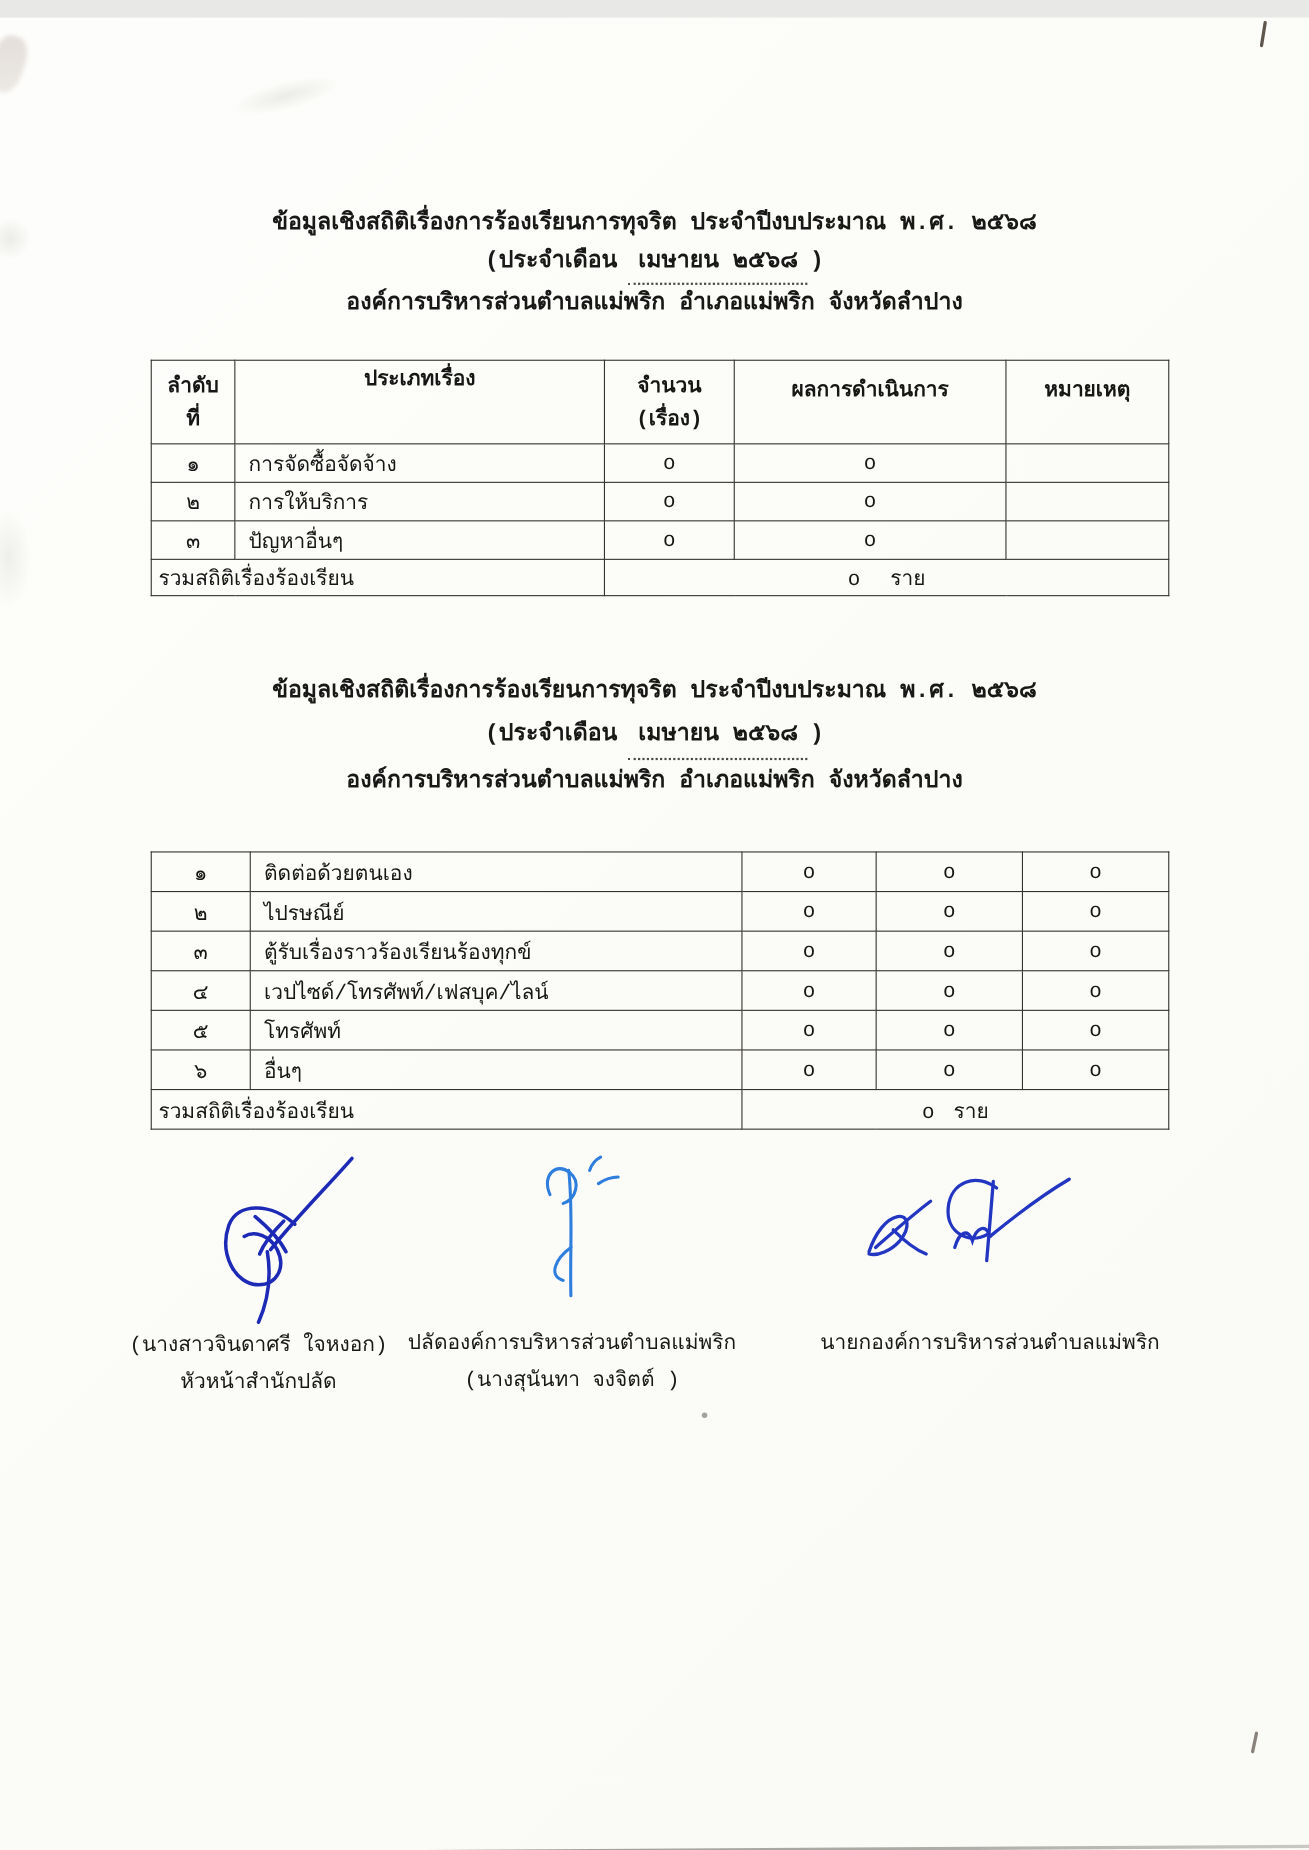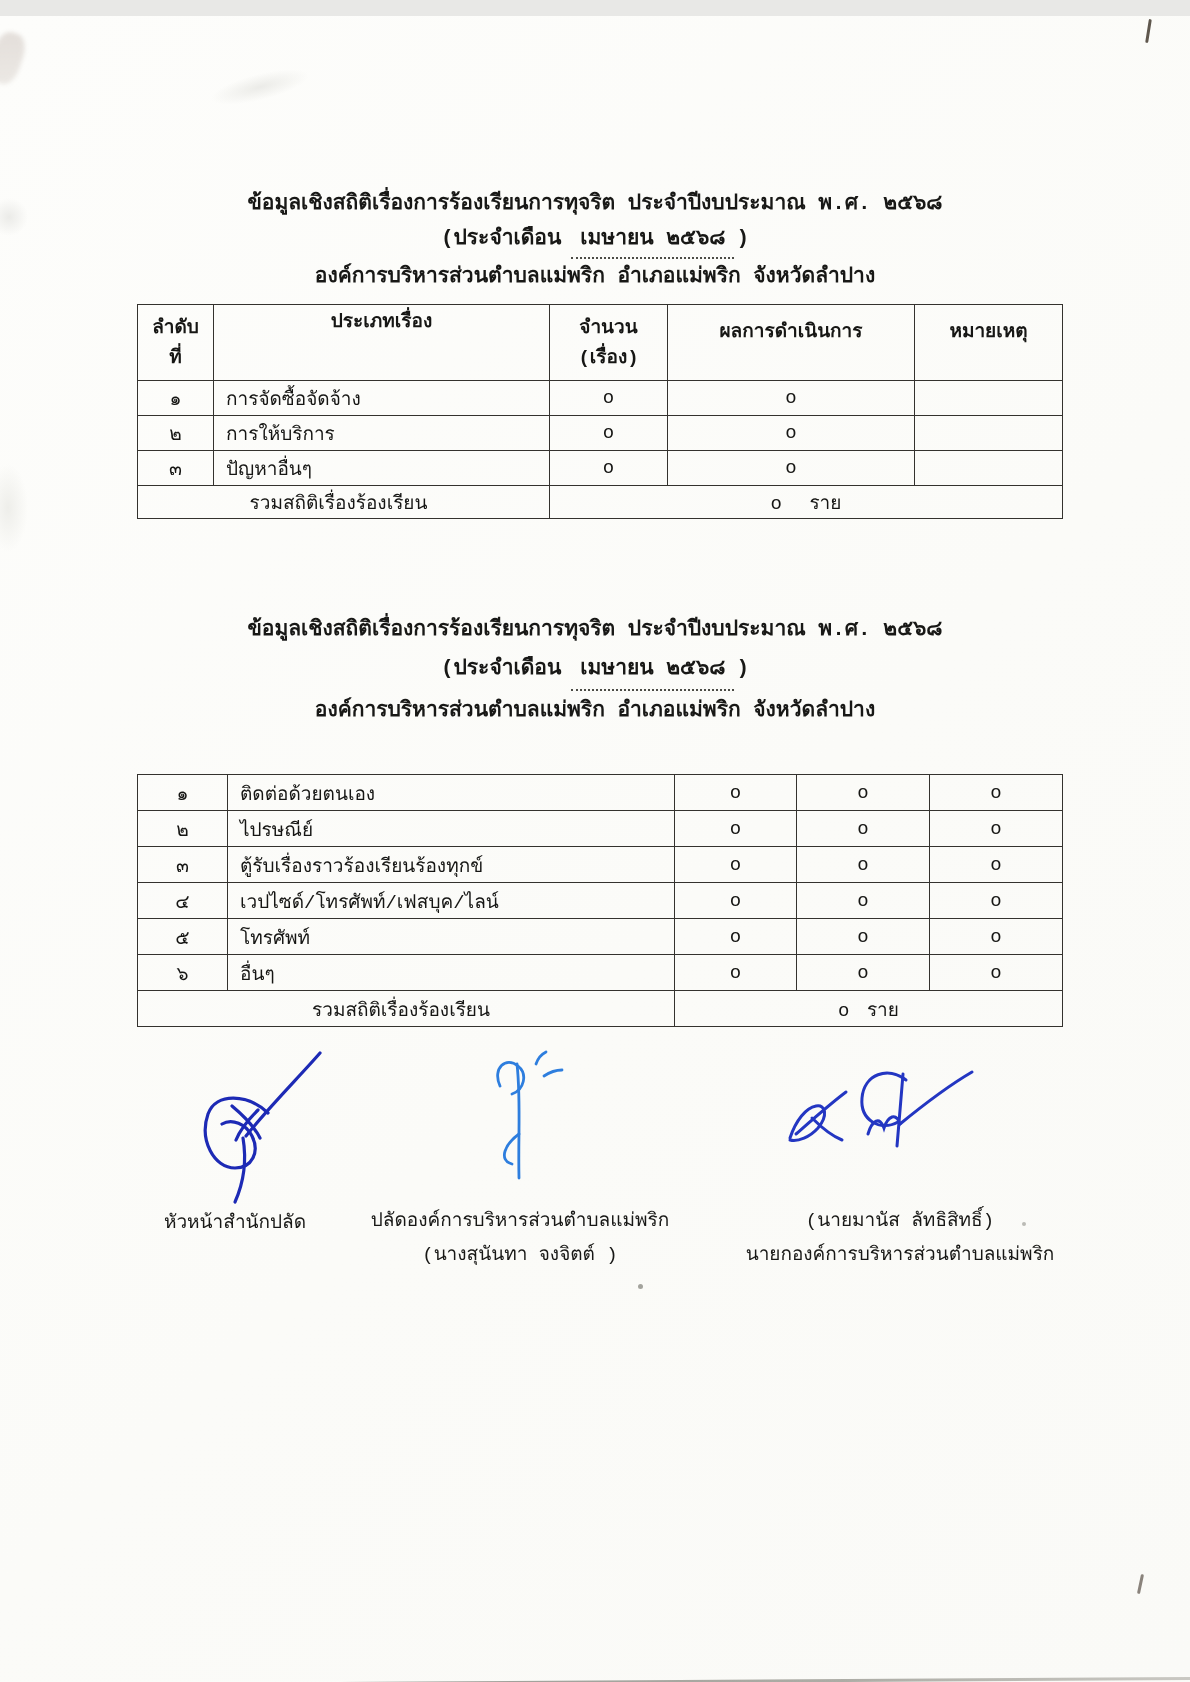--- a/index.html
+++ b/index.html
@@ -22,40 +22,40 @@
     margin-left:10px; margin-right:2px;
     padding:0 9px 1px 9px;
     border-bottom:2px dotted #4c4c46;
   }
   
   table.doc-table {
     position:absolute; left:137px;
     border-collapse:collapse; table-layout:fixed;
     font-size:19px; color:#161614;
   }
-  .dt1 { top:288px; width:925px; }
+  .dt1 { top:311px; width:925px; }
   .dt2 { top:758px; width:925px; }
   .doc-table td, .doc-table th {
     border:1.6px solid #34322e;
     padding:0 6px;
     vertical-align:middle;
     overflow:hidden;
     font-weight:normal;
   }
   .doc-table th { font-weight:bold; font-size:19px; }
   .c { text-align:center; }
   .l { text-align:left; padding-left:12px !important; }
   .hdr2 { line-height:30px; }
   .dt1 tr.hrow { height:76px; }
   .dt1 tr.drow { height:35px; }
   .dt1 tr.trow { height:33px; }
   .dt2 tr.hrow { height:41px; }
   .dt2 tr.drow { height:36px; }
   .dt2 tr.trow { height:36px; }
-  .total-label { text-align:center; font-weight:bold; padding-right:16px !important; }
+  .total-label { text-align:left; font-weight:bold; padding-right:16px !important; }
   .total-value { text-align:center; font-weight:bold; }
   .dt1 .total-value { word-spacing:16px; }
   .dt2 .total-value { word-spacing:6px; }
   
   .sig-col { position:absolute; text-align:center; font-size:19px; line-height:34px; }
   .sig1 { left:85px;  top:1190px; width:300px; }
   .sig2 { left:365px; top:1188px; width:310px; }
   .sig3 { left:740px; top:1188px; width:320px; }
   .ink-layer { position:absolute; left:0; top:1016px; width:1190px; height:210px; pointer-events:none; }
   
@@ -235,24 +235,24 @@
       <path d="M 796 1118 C 812 1104 830 1088 846 1076"></path>
       <path d="M 812 1102 C 822 1112 832 1120 842 1124"></path>
       <path d="M 906 1064 C 888 1050 864 1058 862 1082 C 860 1104 880 1116 898 1106"></path>
       <path d="M 903 1058 C 901 1082 899 1108 897 1130"></path>
       <path d="M 868 1118 C 872 1104 880 1100 884 1112 C 888 1100 896 1096 900 1108"></path>
       <path d="M 900 1108 C 922 1090 948 1070 972 1056"></path>
     </g>
   </svg>
 
   <div class="sig-col sig1">
+    <div>(นางสาวจินดาศรี  ใจหงอก)</div>
     <div>หัวหน้าสำนักปลัด</div>
   </div>
   <div class="sig-col sig2">
     <div>ปลัดองค์การบริหารส่วนตำบลแม่พริก</div>
     <div>(นางสุนันทา  จงจิตต์ )</div>
   </div>
   <div class="sig-col sig3">
-    <div>(นายมานัส  ลัทธิสิทธิ์)</div>
     <div>นายกองค์การบริหารส่วนตำบลแม่พริก</div>
   </div>
 
 </div>
 
 </body></html>

